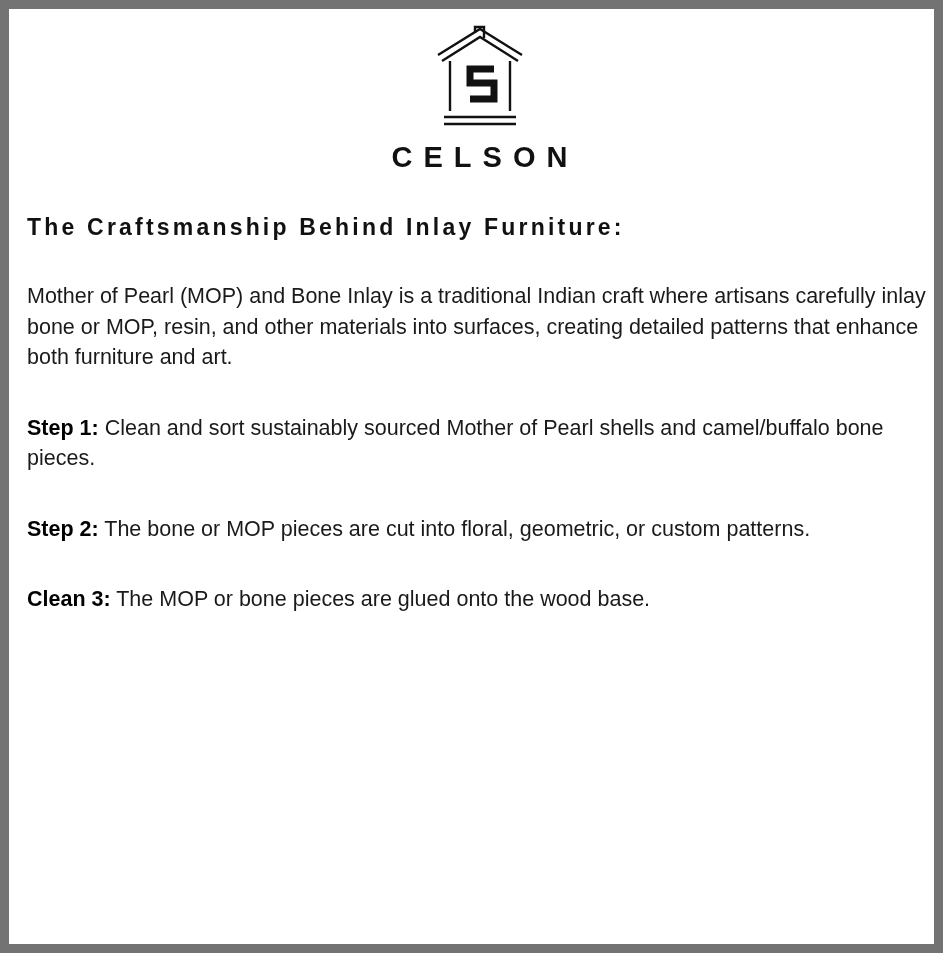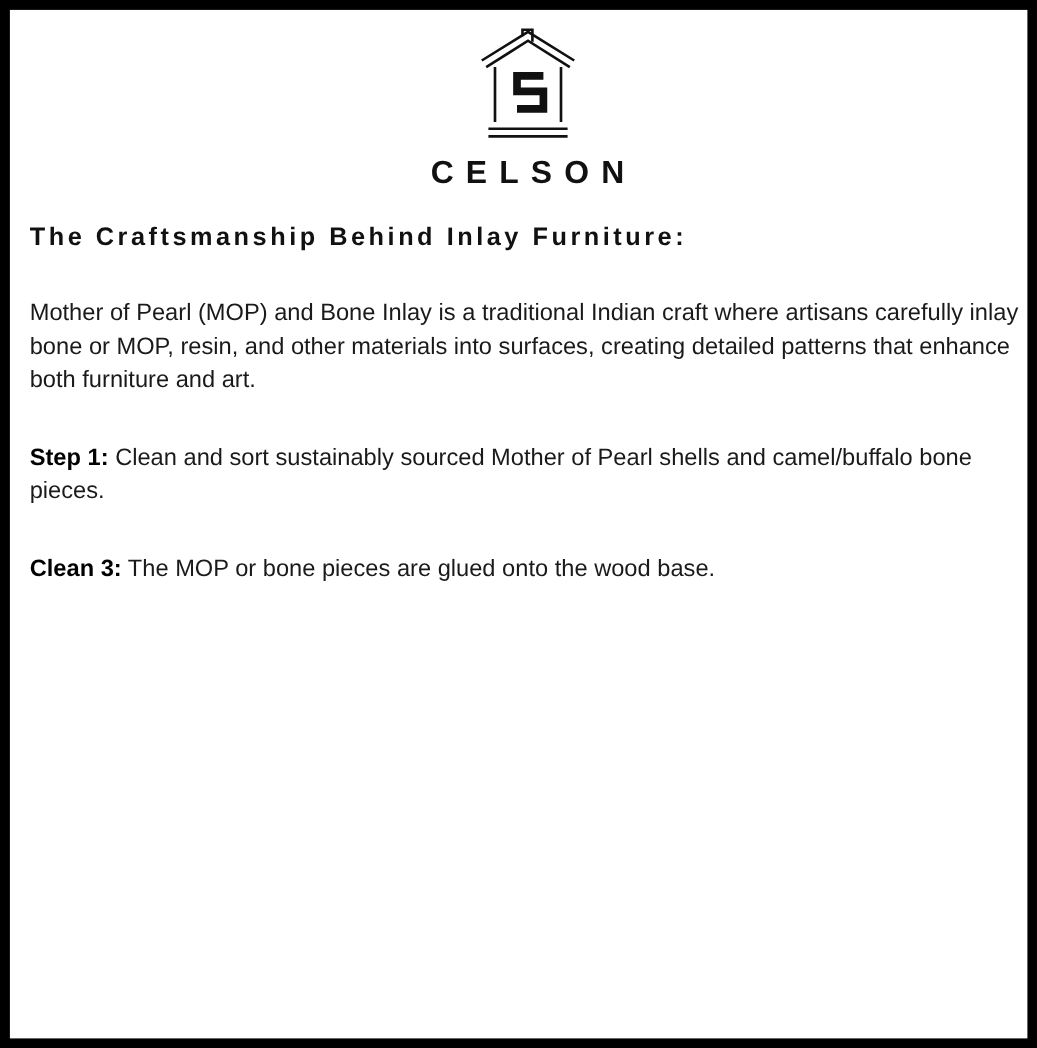--- a/index.html
+++ b/index.html
@@ -11,21 +11,21 @@
     width: 943px;
     height: 953px;
     font-family: "Liberation Sans", sans-serif;
     color: #111111;
     overflow: hidden;
   }
   .page {
     box-sizing: border-box;
     width: 943px;
     height: 953px;
-    border: 9px solid #000000;
+    border: 9px solid #737373;
     background: #ffffff;
     padding: 10px 0 0 16px;
     position: relative;
   }
   .brand {
     text-align: center;
     padding-top: 6px;
   }
   .logo-mark {
     display: block;
@@ -38,21 +38,21 @@
     letter-spacing: 11px;
     text-indent: 11px;
     color: #111111;
     margin-top: 12px;
   }
   .heading {
     font-size: 23px;
     font-weight: 700;
     letter-spacing: 3.2px;
     color: #111111;
-    margin-top: 28px;
+    margin-top: 40px;
     margin-left: 2px;
   }
   .body-block {
     font-size: 21.5px;
     line-height: 1.42;
     color: #1a1a1a;
     margin-left: 2px;
     margin-top: 40px;
     max-width: 900px;
   }
@@ -88,20 +88,23 @@
 
   <div class="heading">The Craftsmanship Behind Inlay Furniture:</div>
 
   <div class="body-block">Mother of Pearl (MOP) and Bone Inlay is a traditional Indian craft where artisans carefully inlay bone or MOP, resin, and other materials into surfaces, creating detailed patterns that enhance both furniture and art.</div>
 
   <div class="body-block">
     <b>Step 1:</b><span> Clean and sort sustainably sourced Mother of Pearl shells and camel/buffalo bone pieces.</span>
   </div>
 
 
+  <div class="body-block">
+    <b>Step 2:</b><span> The bone or MOP pieces are cut into floral, geometric, or custom patterns.</span>
+  </div>
 
   <div class="body-block">
     <b>Clean 3:</b><span> The MOP or bone pieces are glued onto the wood base.</span>
   </div>
 
 
 
 </div>
 
 </body></html>

